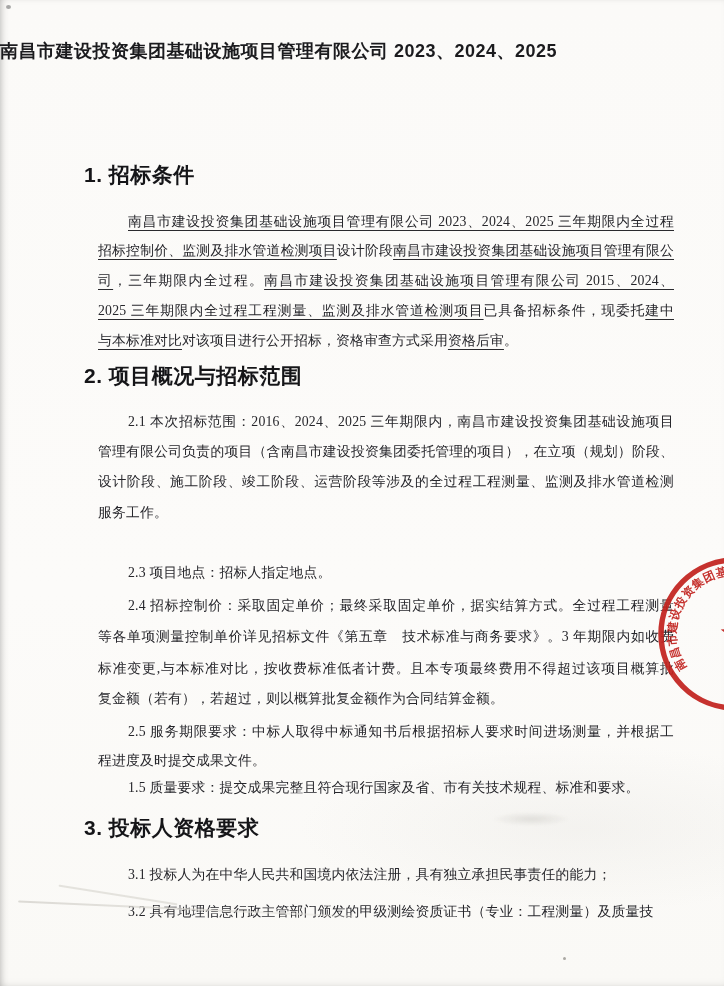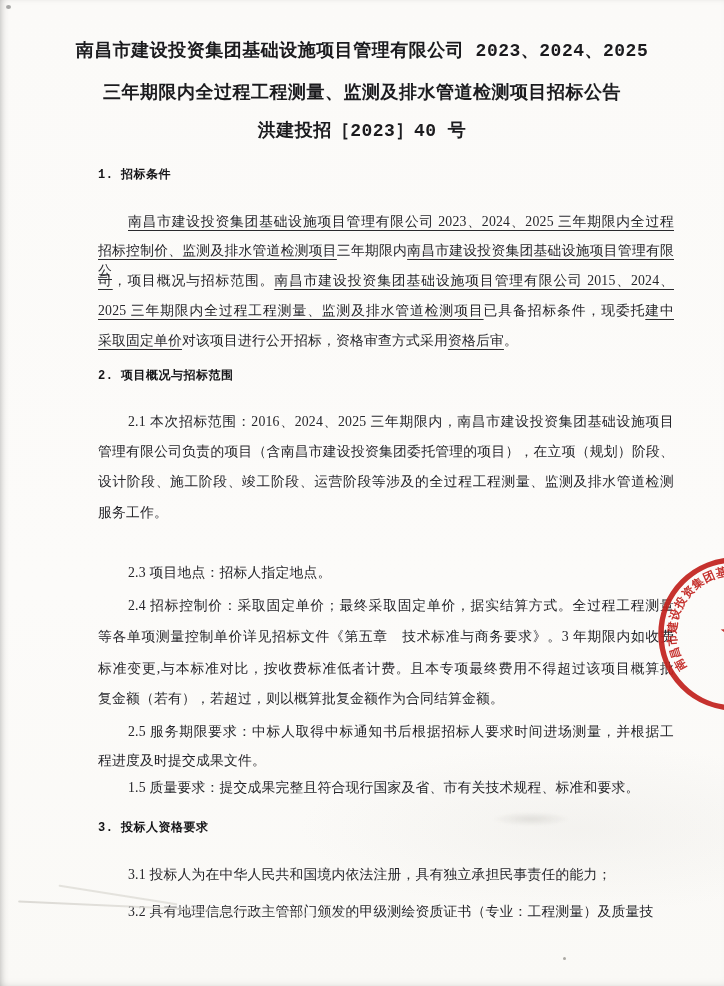--- a/index.html
+++ b/index.html
@@ -5,63 +5,61 @@
   html,body{margin:0;padding:0;background:#e9e9e9;}
   .page{
     position:relative;width:724px;height:986px;overflow:hidden;
     background:
       radial-gradient(ellipse 400px 120px at 80% 84%, rgba(210,208,202,.18), rgba(0,0,0,0) 70%),
       linear-gradient(180deg,#fbfaf8 0%,#fcfbf9 60%,#faf9f6 100%);
     box-shadow:inset 7px 0 9px -7px rgba(0,0,0,.30), inset 0 -5px 12px -9px rgba(0,0,0,.22), inset 0 5px 10px -9px rgba(0,0,0,.15);
     font-family:"Liberation Serif","DejaVu Serif",serif;
   }
   .tl{
-    position:absolute;left:0;width:724px;text-align:center;
-    font-family:Liberation Mono, monospace;
+    position:absolute;left:0;width:724px;text-align:left;
+    font-family:Liberation Sans, sans-serif;
     font-weight:700;font-size:18px;line-height:26px;color:#1b1b1e;letter-spacing:.5px;
   }
   .ln{
     position:absolute;left:98px;width:576px;font-size:13.8px;line-height:20px;
     color:#26262b;text-align:justify;letter-spacing:.2px;
   }
   .full{text-align-last:justify;}
   .ind{text-indent:30px;}
   .hd{
-    position:absolute;left:98px;width:576px;font-family:Liberation Mono, monospace;
-    font-weight:700;font-size:12px;line-height:20px;color:#151518;letter-spacing:.5px;
+    position:absolute;left:84px;width:576px;font-family:Liberation Sans, sans-serif;
+    font-weight:700;font-size:21px;line-height:20px;color:#151518;letter-spacing:.5px;
   }
   .u{text-decoration:underline;text-decoration-thickness:1.4px;text-underline-offset:4px;text-decoration-color:#2a2a2e;}
   .seal{position:absolute;left:645px;top:540px;opacity:.93;}
   .seal text{font-family:"Liberation Sans","DejaVu Sans",sans-serif;font-weight:700;font-size:11.6px;letter-spacing:.6px;}
   .crease1{position:absolute;left:18px;top:908px;width:336px;height:2px;border-radius:2px;
     background:linear-gradient(90deg,rgba(195,192,185,.55),rgba(220,218,212,.75) 40%,rgba(235,233,228,.4));
     transform:rotate(2.6deg);}
   .crease2{position:absolute;left:58px;top:894px;width:120px;height:1.5px;border-radius:2px;
     background:rgba(210,207,200,.55);transform:rotate(9deg);}
   .speck-tl{position:absolute;left:6px;top:5px;width:5px;height:4px;border-radius:50%;background:#8a8a8a;opacity:.75;}
   .smudge{position:absolute;left:492px;top:812px;width:78px;height:14px;border-radius:50%;
     background:radial-gradient(ellipse at center,rgba(170,168,162,.28),rgba(0,0,0,0) 70%);filter:blur(1px);}
   .dot1{position:absolute;left:563px;top:957px;width:3px;height:3px;border-radius:50%;background:#96948f;opacity:.8;}
 </style>
 </head>
 <body>
 
 <div class="page">
 
   <div class="tl" style="top:38px">南昌市建设投资集团基础设施项目管理有限公司 2023、2024、2025</div>
-  <div class="tl" style="top:80px">三年期限内全过程工程测量、监测及排水管道检测项目招标公告</div>
-  <div class="tl" style="top:118px">洪建投招［2023］40 号</div>
 
   <div class="hd" style="top:165px">1. 招标条件</div>
 
   <div class="ln full ind" style="top:212px"><span class="u">南昌市建设投资集团基础设施项目管理有限公司 2023、2024、2025 三年期限内全过程</span></div>
-  <div class="ln full" style="top:241px"><span class="u">招标控制价、监测及排水管道检测项目</span><span>三年期限内</span><span class="u">南昌市建设投资集团基础设施项目管理有限公</span></div>
-  <div class="ln full" style="top:271px"><span class="u">司</span><span>，项目概况与招标范围。</span><span class="u">南昌市建设投资集团基础设施项目管理有限公司 2015、2024、</span></div>
+  <div class="ln full" style="top:241px"><span class="u">招标控制价、监测及排水管道检测项目</span><span>设计阶段</span><span class="u">南昌市建设投资集团基础设施项目管理有限公</span></div>
+  <div class="ln full" style="top:271px"><span class="u">司</span><span>，三年期限内全过程。</span><span class="u">南昌市建设投资集团基础设施项目管理有限公司 2015、2024、</span></div>
   <div class="ln full" style="top:301px"><span class="u">2025 三年期限内全过程工程测量、监测及排水管道检测项目</span><span>已具备招标条件，现委托</span><span class="u">建中</span></div>
-  <div class="ln" style="top:331px"><span class="u">采取固定单价</span><span>对该项目进行公开招标，资格审查方式采用</span><span class="u">资格后审</span><span>。</span></div>
+  <div class="ln" style="top:331px"><span class="u">与本标准对比</span><span>对该项目进行公开招标，资格审查方式采用</span><span class="u">资格后审</span><span>。</span></div>
 
   <div class="hd" style="top:366px">2. 项目概况与招标范围</div>
 
   <div class="ln full ind" style="top:412px">2.1 本次招标范围：2016、2024、2025 三年期限内，南昌市建设投资集团基础设施项目</div>
   <div class="ln full" style="top:442px">管理有限公司负责的项目（含南昌市建设投资集团委托管理的项目），在立项（规划）阶段、</div>
   <div class="ln full" style="top:472px">设计阶段、施工阶段、竣工阶段、运营阶段等涉及的全过程工程测量、监测及排水管道检测</div>
   <div class="ln" style="top:503px">服务工作。</div>
 
   <div class="ln ind" style="top:563px">2.3 项目地点：招标人指定地点。</div>
 

